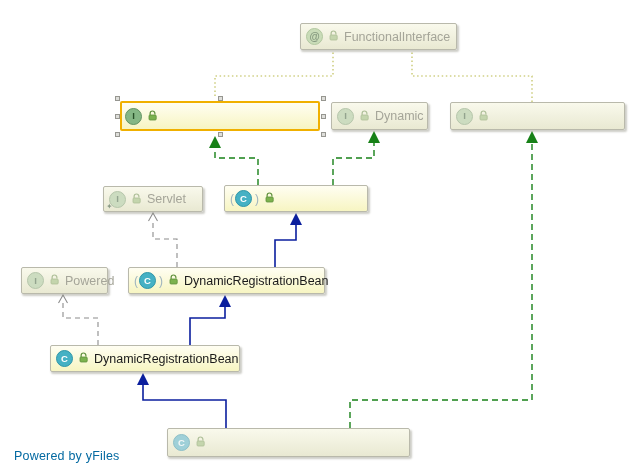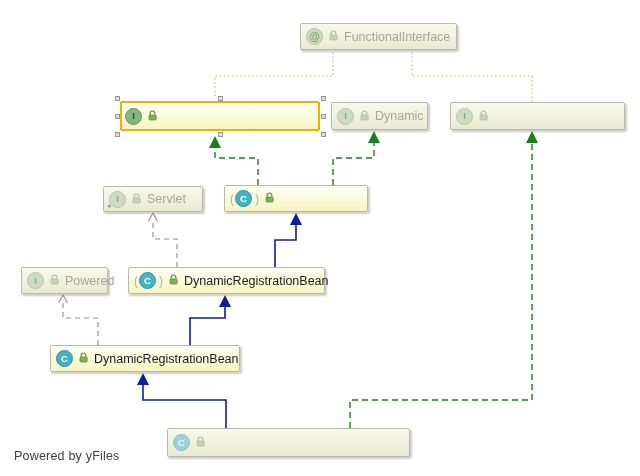--- a/index.html
+++ b/index.html
@@ -35,21 +35,21 @@
     text-shadow:0 0 1px #ffffff;
   }
   .lock{flex:0 0 auto;margin:1px 5px 0 3px;}
   .label{flex:0 0 auto;}
   .handle{
     position:absolute;z-index:3;width:5px;height:5px;box-sizing:border-box;
     background:#dededa;border:1px solid #969690;
   }
   #footer{
     position:absolute;left:14px;top:449px;z-index:2;
-    font-size:12.5px;color:#404040;letter-spacing:0.2px;
+    font-size:12.5px;color:#0369a1;letter-spacing:0.2px;
   }
 </style>
 </head>
 <body>
 
 <div id="diagram">
   <svg id="edge-layer" width="640" height="476" viewBox="0 0 640 476">
       <g>
         <polyline points="215,96 215,76 333,76 333,51" fill="none" stroke="#b9b94a" stroke-width="1.1" stroke-dasharray="1.5 2.6"></polyline>
       </g>

